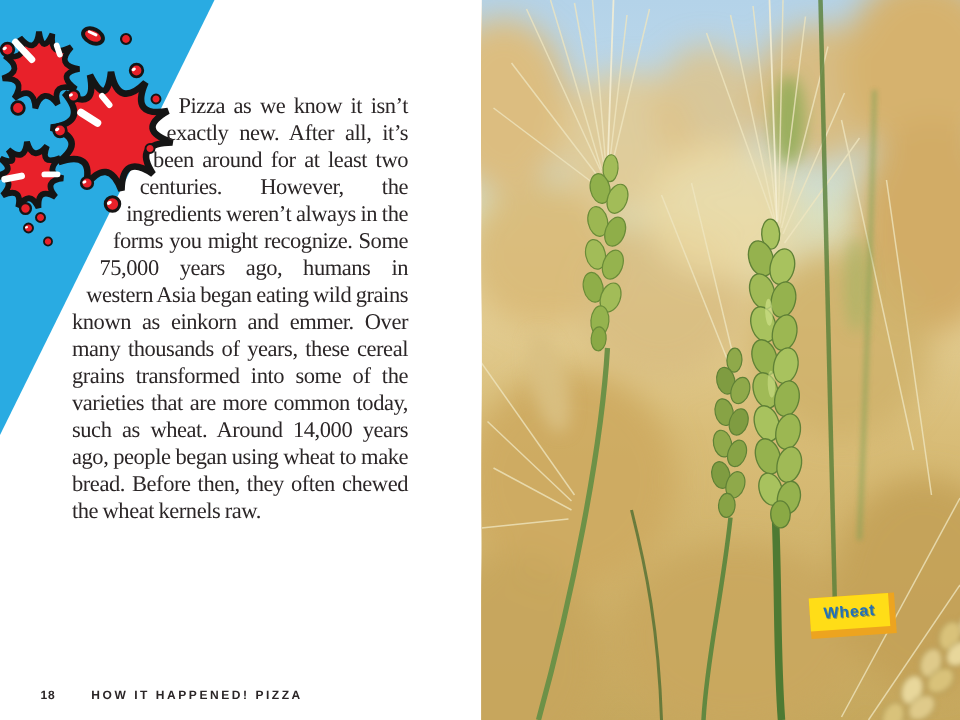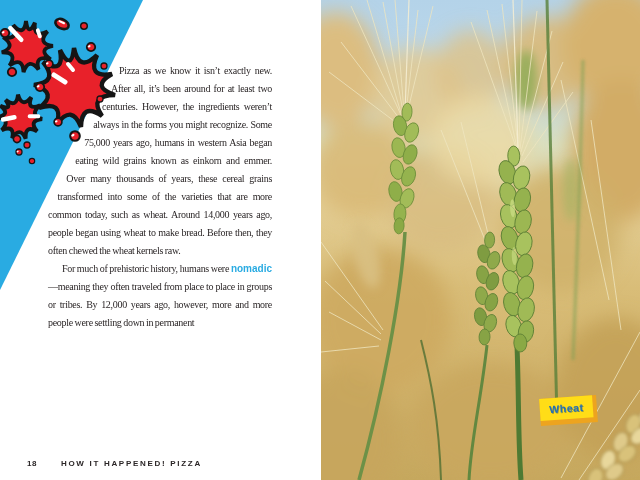--- a/index.html
+++ b/index.html
@@ -4,21 +4,21 @@
 <style>
   html,body{margin:0;padding:0;background:#ffffff;}
   .spread{position:relative;width:640px;height:480px;background:#ffffff;overflow:hidden;
           font-family:"Liberation Serif", serif;}
   
   .left-page{position:absolute;left:0;top:0;width:320px;height:480px;background:#fff;}
   .splat-art{position:absolute;left:0;top:0;}
   .blue-wedge{fill:var(--accent_blue,#29abe2);}
   .splat-fill{fill:var(--splat_red,#e8212a);stroke:var(--ink_black,#151515);}
   .body-text{position:absolute;left:48px;top:62px;width:224px;
-             font-size:10px;line-height:18px;text-align:justify;
+             font-size:15px;line-height:18px;text-align:justify;
              color:var(--text_dark,#2b2627);letter-spacing:-0.3px;word-spacing:-0.5px;
              hyphens:none;}
   .body-text p{margin:0;}
   .para-2{text-indent:14px;}
   .diag-float{float:left;width:76px;height:150px;
               shape-outside:polygon(0 0,63px 0,0 127px);shape-margin:8px;}
   .keyword{font-family:"Liberation Sans", sans-serif;font-weight:bold;
            color:var(--keyword_blue,#29abe2);letter-spacing:0;}
   .page-footer{position:absolute;left:27px;bottom:12px;
                font-family:"Liberation Sans", sans-serif;font-weight:bold;
@@ -94,21 +94,20 @@
         <use href="#dotP" transform="translate(17,139) scale(0.6)"></use>
         <use href="#dotP" transform="translate(27,145) scale(0.5)"></use>
         <use href="#dotH" transform="translate(19,152) scale(0.5)"></use>
         <use href="#dotP" transform="translate(32,161) scale(0.45)"></use>
       </g>
     </svg>
 
     <div class="body-text">
       <div class="diag-float"></div>
       <p class="para-1">Pizza as we know it isn’t exactly new. After all, it’s been around for at least two centuries. However, the ingredients weren’t always in the forms you might recognize. Some 75,000 years ago, humans in western Asia began eating wild grains known as einkorn and emmer. Over many thousands of years, these cereal grains transformed into some of the varieties that are more common today, such as wheat. Around 14,000 years ago, people began using wheat to make bread. Before then, they often chewed the wheat kernels raw.</p>
-      <p class="para-2"><span>For much of prehistoric history, humans were </span><span class="keyword">nomadic</span><span>—meaning they often traveled from place to place in groups or tribes. By 12,000 years ago, however, more and more people were settling down in permanent</span></p>
     </div>
 
     <div class="page-footer">
       <span class="page-num">18</span><span>HOW IT HAPPENED! PIZZA</span>
     </div>
   </div>
 
   <div class="right-page">
     <svg width="319" height="480" viewBox="0 0 319 480" preserveAspectRatio="none">
       <defs>

